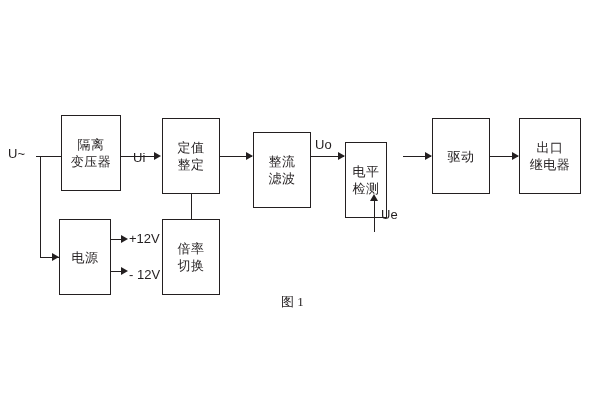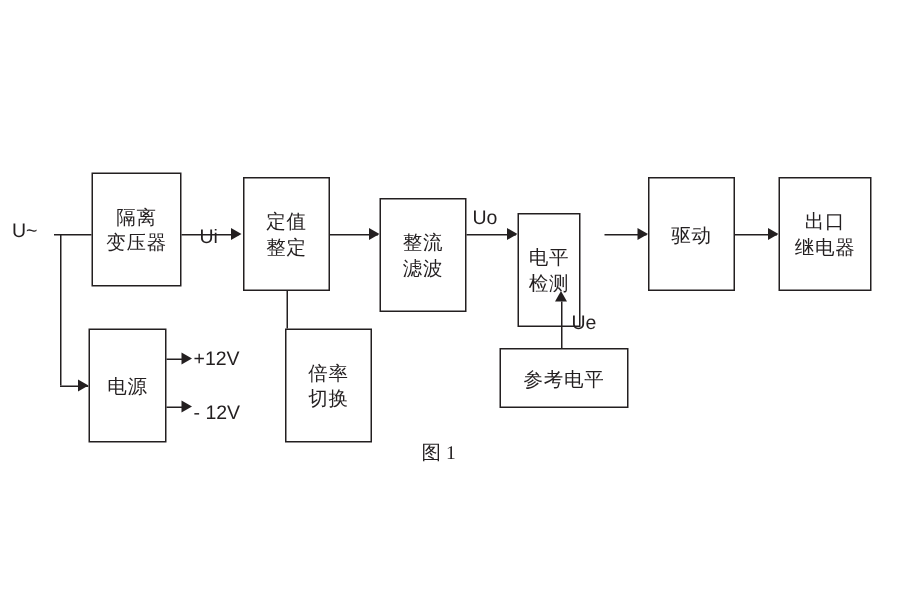--- a/index.html
+++ b/index.html
@@ -140,30 +140,27 @@
   </div>
 
   <div class="line h-line" style="left:111px; top:239px; width:15px;"></div>
   <div class="arrow-right" style="left:121px; top:235px;"></div>
   <div class="label" style="left:129px; top:231px;">+12V</div>
 
   <div class="line h-line" style="left:111px; top:271px; width:15px;"></div>
   <div class="arrow-right" style="left:121px; top:267px;"></div>
   <div class="label" style="left:129px; top:267px;">- 12V</div>
 
-  <div class="box" style="left:162px; top:219px; width:58px; height:76px;margin-left:28px;">
+  <div class="box" style="left:162px; top:219px; width:58px; height:76px;">
     <span>倍率</span>
     <span>切换</span>
   </div>
 
   <div class="line v-line" style="left:191px; top:194px; height:25px;"></div>
 
-  <div class="box" style="left:333px; top:232px; width:86px; height:40px;">
-    <span>参考电平</span>
-  </div>
 
   <div class="line v-line" style="left:374px; top:201px; height:31px;"></div>
   <div class="arrow-up" style="left:370px; top:194px;"></div>
   <div class="label" style="left:381px; top:207px;">Ue</div>
 
   <div class="caption" style="left:281px; top:293px;font-family:Liberation Serif, serif;">图 1</div>
 
 </div>
 
 </body></html>

